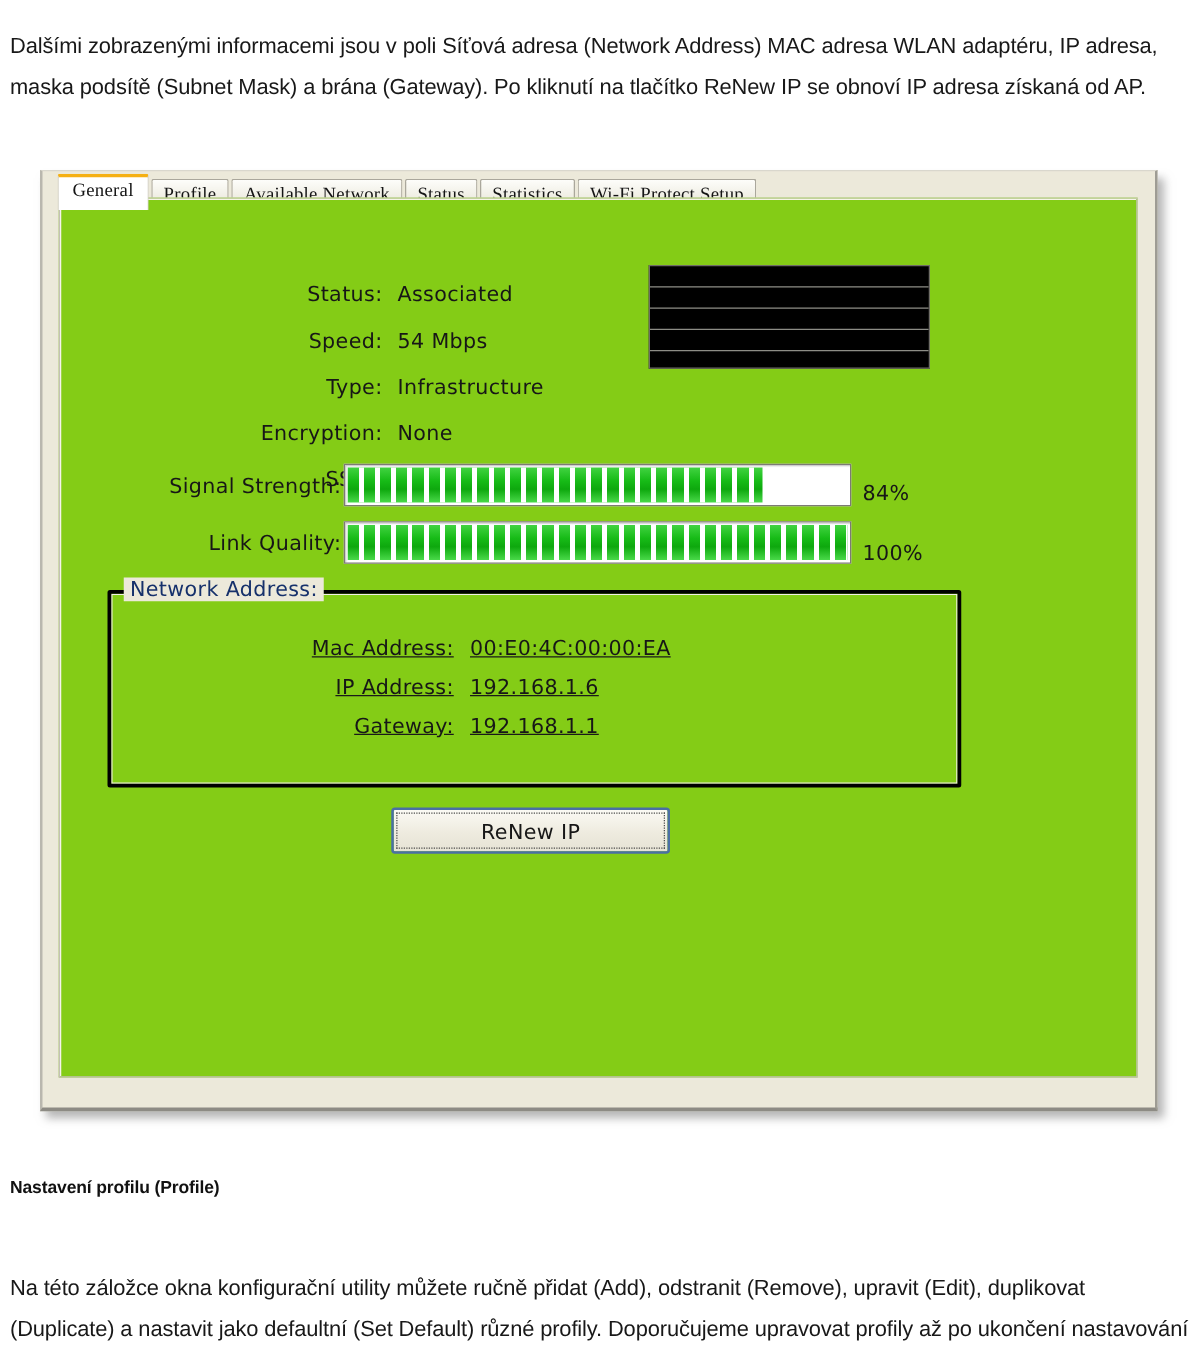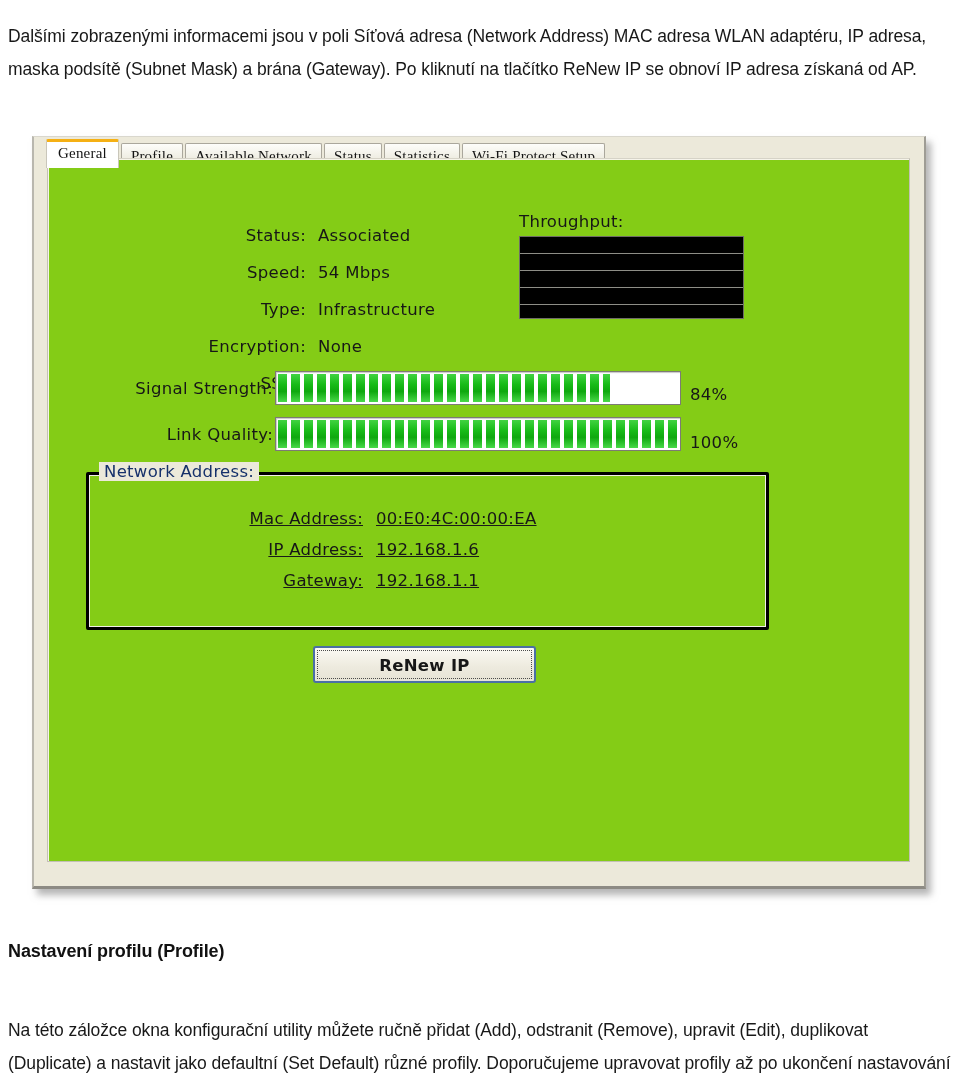--- a/index.html
+++ b/index.html
@@ -25,21 +25,21 @@
     line-height: 33px;
     color: #181818;
     letter-spacing: -0.1px;
     font-weight: 400;
   }
   #intro-paragraph { top: 2px; }
   #section-heading {
     position: absolute;
     left: 8px;
     top: 941px;
-    font-size: 18px;
+    font-size: 14px;
     font-weight: bold;
     color: #111;
     letter-spacing: -0.1px;
   }
   #outro-paragraph { top: 996px; }
 
   
   #utility-window {
     position: absolute;
     left: 32px;
@@ -280,21 +280,20 @@
   #renew-ip-button .focus-ring {
     position: absolute;
     left: 2px; top: 2px; right: 2px; bottom: 2px;
     border: 1px dotted #4c4c4c;
   }
   #renew-ip-label {
     position: absolute;
     left: 0; right: 0;
     top: 8px;
     text-align: center;
-    font-weight: bold;
   }
 </style>
 </head>
 <body>
 
 <p class="doc-para" id="intro-paragraph">Dalšími zobrazenými informacemi jsou v poli Síťová adresa (Network Address) MAC adresa WLAN adaptéru, IP adresa, maska podsítě (Subnet Mask) a brána (Gateway). Po kliknutí na tlačítko ReNew IP se obnoví IP adresa získaná od AP.</p>
 
 <div id="utility-window">
 
   <div id="tab-strip">
@@ -325,21 +324,20 @@
         <div class="lcd info-label">Encryption:</div>
         <div class="lcd info-value">None</div>
       </div>
       <div class="info-row">
         <div class="lcd info-label">SSID:</div>
         <div class="lcd info-value">TEST2-AP</div>
       </div>
     </div>
 
     <div id="throughput-block">
-      <div class="lcd" id="throughput-title">Throughput:</div>
       <div id="throughput-graph">
         <div class="grid-line" style="top:16px"></div>
         <div class="grid-line" style="top:33px"></div>
         <div class="grid-line" style="top:50px"></div>
         <div class="grid-line" style="top:67px"></div>
       </div>
     </div>
 
     <div class="meter-row" id="signal-row">
       <div class="lcd meter-label">Signal Strength:</div>

